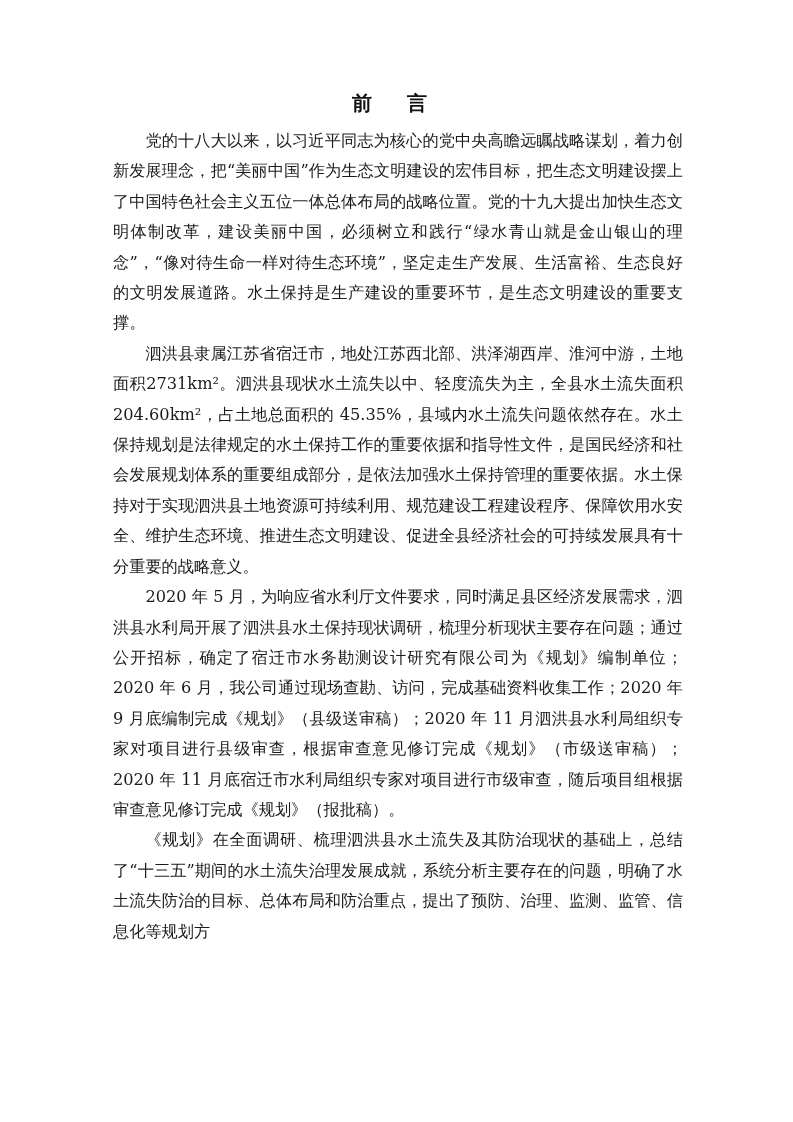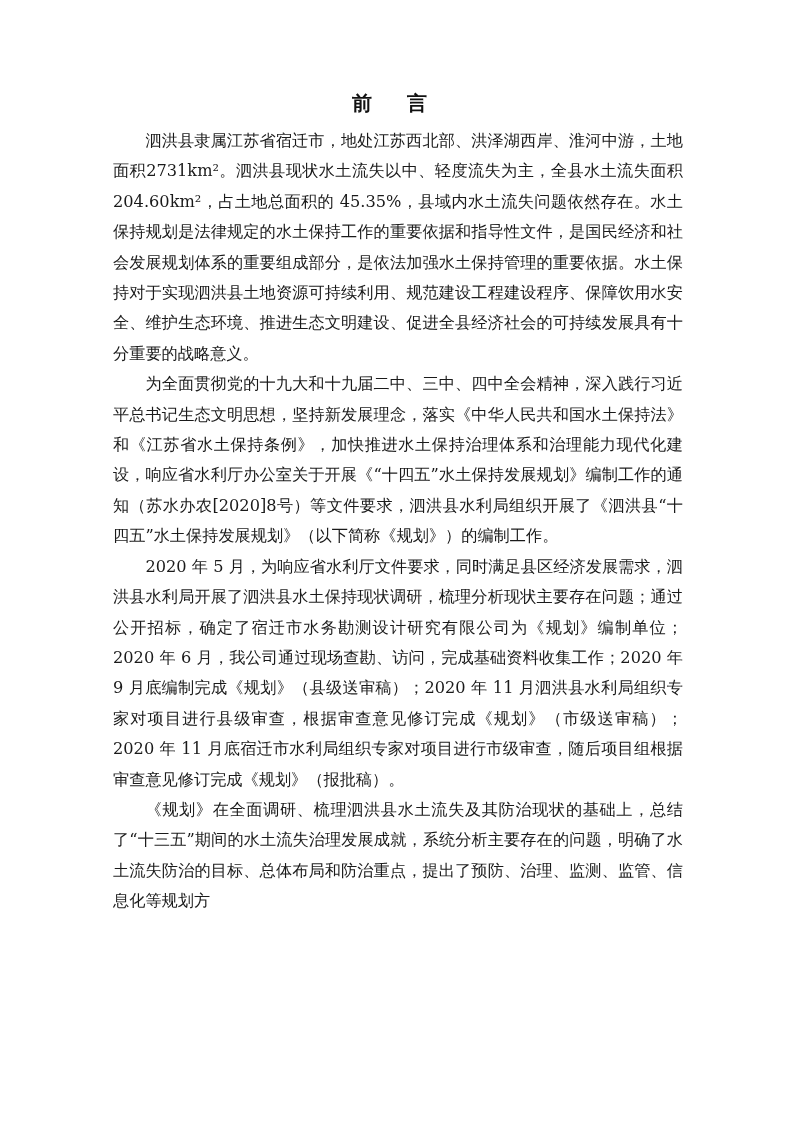--- a/index.html
+++ b/index.html
@@ -22,18 +22,18 @@
       text-align: justify; text-justify: inter-character;
     }
     .para { margin: 0; text-indent: 2em; }
   </style>
 </head>
 <body>
 
 <div class="page">
   <div class="title">前  言</div>
   <div class="body">
+    <p class="para">党的十八大以来，以习近平同志为核心的党中央高瞻远瞩战略谋划，着力创新发展理念，把“美丽中国”作为生态文明建设的宏伟目标，把生态文明建设摆上了中国特色社会主义五位一体总体布局的战略位置。党的十九大提出加快生态文明体制改革，建设美丽中国，必须树立和践行“绿水青山就是金山银山的理念”，“像对待生命一样对待生态环境”，坚定走生产发展、生活富裕、生态良好的文明发展道路。水土保持是生产建设的重要环节，是生态文明建设的重要支撑。</p>
     <p class="para">泗洪县隶属江苏省宿迁市，地处江苏西北部、洪泽湖西岸、淮河中游，土地面积2731km²。泗洪县现状水土流失以中、轻度流失为主，全县水土流失面积 204.60km²，占土地总面积的 45.35%，县域内水土流失问题依然存在。水土保持规划是法律规定的水土保持工作的重要依据和指导性文件，是国民经济和社会发展规划体系的重要组成部分，是依法加强水土保持管理的重要依据。水土保持对于实现泗洪县土地资源可持续利用、规范建设工程建设程序、保障饮用水安全、维护生态环境、推进生态文明建设、促进全县经济社会的可持续发展具有十分重要的战略意义。</p>
-    <p class="para">为全面贯彻党的十九大和十九届二中、三中、四中全会精神，深入践行习近平总书记生态文明思想，坚持新发展理念，落实《中华人民共和国水土保持法》和《江苏省水土保持条例》，加快推进水土保持治理体系和治理能力现代化建设，响应省水利厅办公室关于开展《“十四五”水土保持发展规划》编制工作的通知（苏水办农[2020]8号）等文件要求，泗洪县水利局组织开展了《泗洪县“十四五”水土保持发展规划》（以下简称《规划》）的编制工作。</p>
     <p class="para">2020 年 5 月，为响应省水利厅文件要求，同时满足县区经济发展需求，泗洪县水利局开展了泗洪县水土保持现状调研，梳理分析现状主要存在问题；通过公开招标，确定了宿迁市水务勘测设计研究有限公司为《规划》编制单位；2020 年 6 月，我公司通过现场查勘、访问，完成基础资料收集工作；2020 年 9 月底编制完成《规划》（县级送审稿）；2020 年 11 月泗洪县水利局组织专家对项目进行县级审查，根据审查意见修订完成《规划》（市级送审稿）；2020 年 11 月底宿迁市水利局组织专家对项目进行市级审查，随后项目组根据审查意见修订完成《规划》（报批稿）。</p>
     <p class="para">《规划》在全面调研、梳理泗洪县水土流失及其防治现状的基础上，总结了“十三五”期间的水土流失治理发展成就，系统分析主要存在的问题，明确了水土流失防治的目标、总体布局和防治重点，提出了预防、治理、监测、监管、信息化等规划方</p>
   </div>
 </div>
 
 </body></html>

